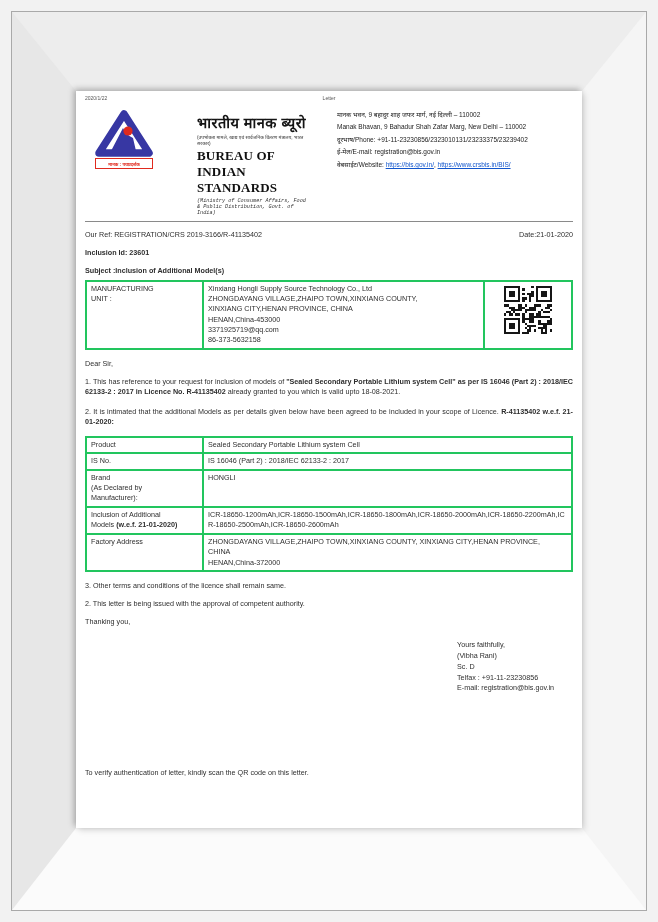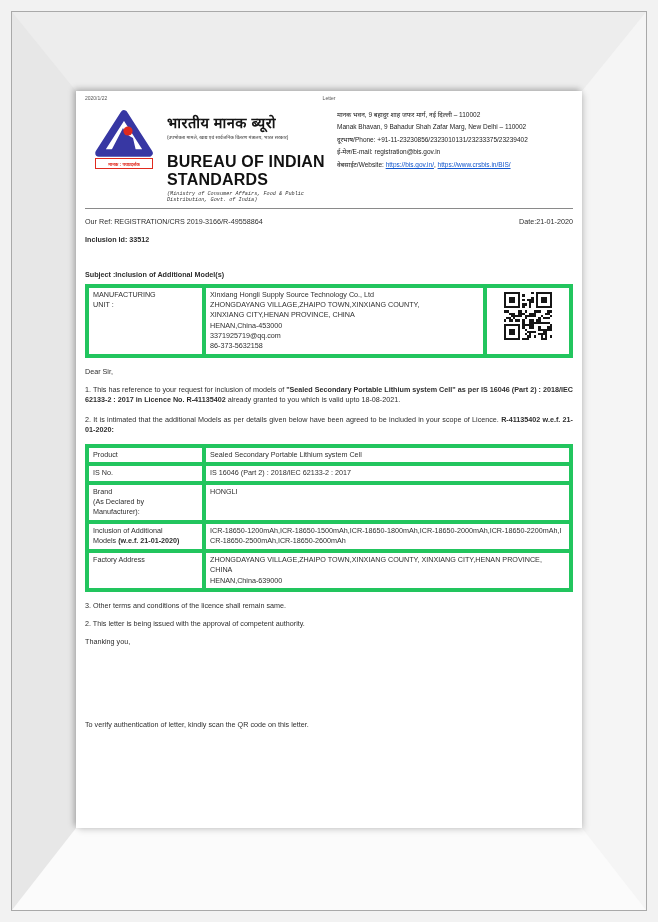--- a/index.html
+++ b/index.html
@@ -17,44 +17,44 @@
   }
   .page {
     position:relative; width:100%; height:100%; box-sizing:border-box;
     background:#fff; padding:4px 9px; overflow:hidden; font-size:7.2px;
     box-shadow:-2px -2px 6px rgba(0,0,0,.28), 3px 3px 6px rgba(0,0,0,.10);
   }
   .meta-row { display:flex; font-size:5px; color:#555; }
   .meta-row > span { flex:1; }
   .meta-center { text-align:center; }
 
-  .header { display:flex; margin-top:8px; }
+  .header { display:flex; margin-top:8px;gap:30px; }
   .logo-block { width:78px; text-align:center; }
   .logo-svg { width:60px; height:48px; display:block; margin:0 auto; }
   .logo-tagline {
     display:block; border:1px solid #e02a1e; color:#e02a1e; background:#fff;
     font-size:4.6px; font-weight:bold; width:56px; margin:1px auto 0; padding:1.5px 0;
   }
   .title-block { flex:1; padding-top:3px; padding-left:4px; }
   .org-hindi { font-size:14.5px; font-weight:bold; color:#141414; letter-spacing:.5px; }
   .ministry-hindi { font-size:4.8px; color:#333; margin-top:2px; }
-  .org-english { font-family:Liberation Sans, sans-serif; font-weight:bold; font-size:16px; color:#111; margin-top:13px; letter-spacing:.2px; }
+  .org-english { font-family:Liberation Serif, serif; font-weight:bold; font-size:13px; color:#111; margin-top:2px; letter-spacing:.2px; }
   .ministry-english { font-family:"Liberation Mono","DejaVu Sans Mono",monospace; font-style:italic; font-size:5.2px; color:#333; margin-top:2px; }
   .address-block { width:236px; font-size:6.5px; line-height:1.92; color:#222; }
   .link { color:#1155cc; text-decoration:underline; cursor:pointer; }
 
   .rule { border:none; border-top:1px solid #8a8a8a; margin:5px 0 0 0; }
 
   .ref-row { display:flex; justify-content:space-between; margin-top:8px; }
   .bold { font-weight:bold; }
   .inclusion-id { font-weight:bold; margin-top:9px; }
-  .subject { font-weight:bold; margin-top:26px; }
+  .subject { font-weight:bold; margin-top:9px; }
 
   table.doc-table { width:100%; border-collapse:collapse; table-layout:fixed; }
-  table.doc-table td { border:4px solid #22c55e; padding:2px 4px 2.5px 4px; vertical-align:top; line-height:1.42; }
+  table.doc-table td { border:2px solid #22c55e; padding:2px 4px 2.5px 4px; vertical-align:top; line-height:1.42; }
   .pre { white-space:pre-line; }
   .brk { word-break:break-all; }
   .mfg { margin-top:5px; }
   .details { margin-top:8px; }
   col.c-label { width:117px; }
   col.c-mid { width:281px; }
 
   .qr-box { width:48px; height:48px; margin:2px auto; }
   .qr-box svg { width:48px; height:48px; display:block; }
 
@@ -97,24 +97,24 @@
           <div>Manak Bhavan, 9 Bahadur Shah Zafar Marg, New Delhi – 110002</div>
           <div>दूरभाष/Phone: +91-11-23230856/2323010131/23233375/23239402</div>
           <div>ई-मेल/E-mail: registration@bis.gov.in</div>
           <div><span>वेबसाईट/Website: </span><span class="link">https://bis.gov.in/</span><span>, </span><span class="link">https://www.crsbis.in/BIS/</span></div>
         </div>
       </div>
 
       <hr class="rule">
 
       <div class="ref-row">
-        <span>Our Ref: REGISTRATION/CRS 2019-3166/R-49558864</span>
+        <span>Our Ref: REGISTRATION/CRS 2019-3166/R-41135402</span>
         <span>Date:21-01-2020</span>
       </div>
-      <div class="inclusion-id">Inclusion Id: 33512</div>
+      <div class="inclusion-id">Inclusion Id: 23601</div>
       <div class="subject">Subject :Inclusion of Additional Model(s)</div>
 
       <table class="doc-table mfg">
         <colgroup>
             <col class="c-label">
             <col class="c-mid">
             <col>
           </colgroup>
         <tbody>
             <tr>
@@ -292,29 +292,36 @@
         </tr>
         <tr>
           <td class="pre"><span>Inclusion of Additional
 Models </span><span class="bold">(w.e.f. 21-01-2020)</span></td>
           <td class="brk">ICR-18650-1200mAh,ICR-18650-1500mAh,ICR-18650-1800mAh,ICR-18650-2000mAh,ICR-18650-2200mAh,ICR-18650-2500mAh,ICR-18650-2600mAh</td>
         </tr>
         <tr>
           <td>Factory Address</td>
           <td class="pre">ZHONGDAYANG VILLAGE,ZHAIPO TOWN,XINXIANG COUNTY, XINXIANG CITY,HENAN PROVINCE,
 CHINA
-HENAN,China-639000</td>
+HENAN,China-372000</td>
         </tr>
       </tbody>
         </table>
 
       <div class="line">3. Other terms and conditions of the licence shall remain same.</div>
       <div class="line">2. This letter is being issued with the approval of competent authority.</div>
       <div class="line">Thanking you,</div>
 
+      <div class="signature">
+        <div>Yours faithfully,</div>
+        <div>(Vibha Rani)</div>
+        <div>Sc. D</div>
+        <div>Telfax : +91-11-23230856</div>
+        <div>E-mail: registration@bis.gov.in</div>
+      </div>
 
       <div class="note">
         <div>To verify authentication of letter, kindly scan the QR code on this letter.</div>
       </div>
 
     </div>
   </div>
 </div>
 
 </body></html>

